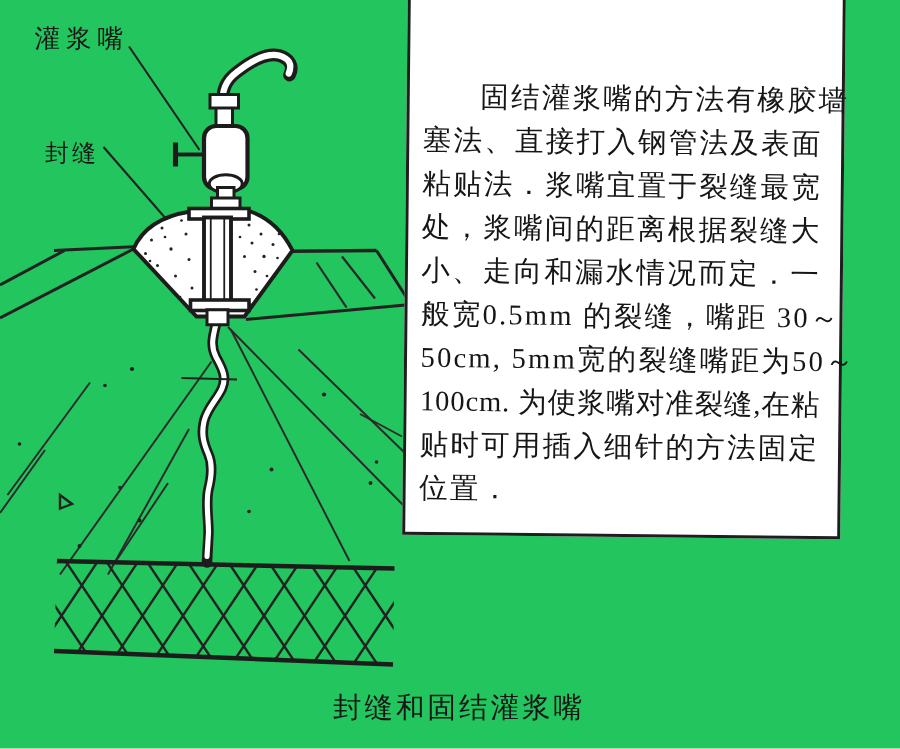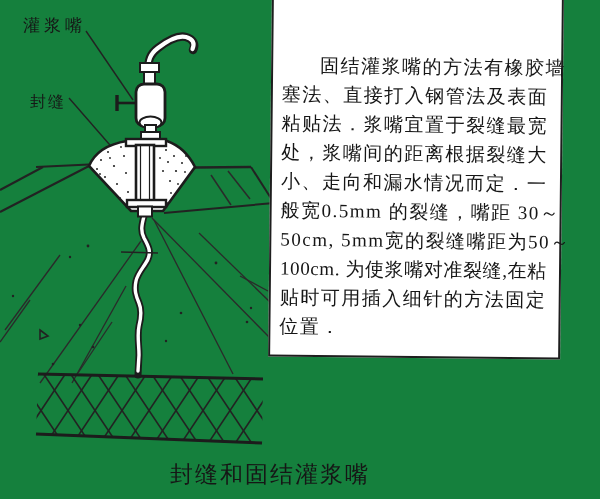--- a/index.html
+++ b/index.html
@@ -1,35 +1,35 @@
 <!DOCTYPE html>
 <html><head>
 <meta charset="utf-8">
 <style>
   html,body{margin:0;padding:0;background:#fff;}
   .page{
-    position:relative;width:600px;height:499px;background:#15803d;overflow:hidden;
+    position:relative;width:600px;height:499px;background:#22c55e;overflow:hidden;
     font-family:"Liberation Serif", serif;color:#1f1f1f;
   }
   .diagram-svg{position:absolute;left:0;top:0;}
   .textbox{
     position:absolute;left:272px;top:-14px;width:292px;height:372px;
     border:2px solid #1e1e1e;background:#fff;box-sizing:border-box;
     transform:rotate(0.6deg);transform-origin:50% 0;
     padding:64px 6px 0 9px;
   }
   .tline{
     font-size:19px;line-height:29px;letter-spacing:1.5px;
     white-space:nowrap;color:#161616;font-weight:500;
   }
   .tline.indent{text-indent:38px;}
   .tline.tight{letter-spacing:0.6px;}
   .caption{
-    position:absolute;left:150px;top:459px;width:240px;text-align:center;
-    font-size:23px;letter-spacing:2px;color:#161616;font-weight:500;
+    position:absolute;left:150px;top:459px;width:240px;text-align:right;
+    font-size:19px;letter-spacing:2px;color:#161616;font-weight:500;
   }
   svg text{font-family:"Liberation Serif", serif;fill:#161616;}
 </style>
 </head>
 <body>
 
 <div class="page">
 
   <svg class="diagram-svg" width="290" height="460" viewBox="0 0 290 460">
 

